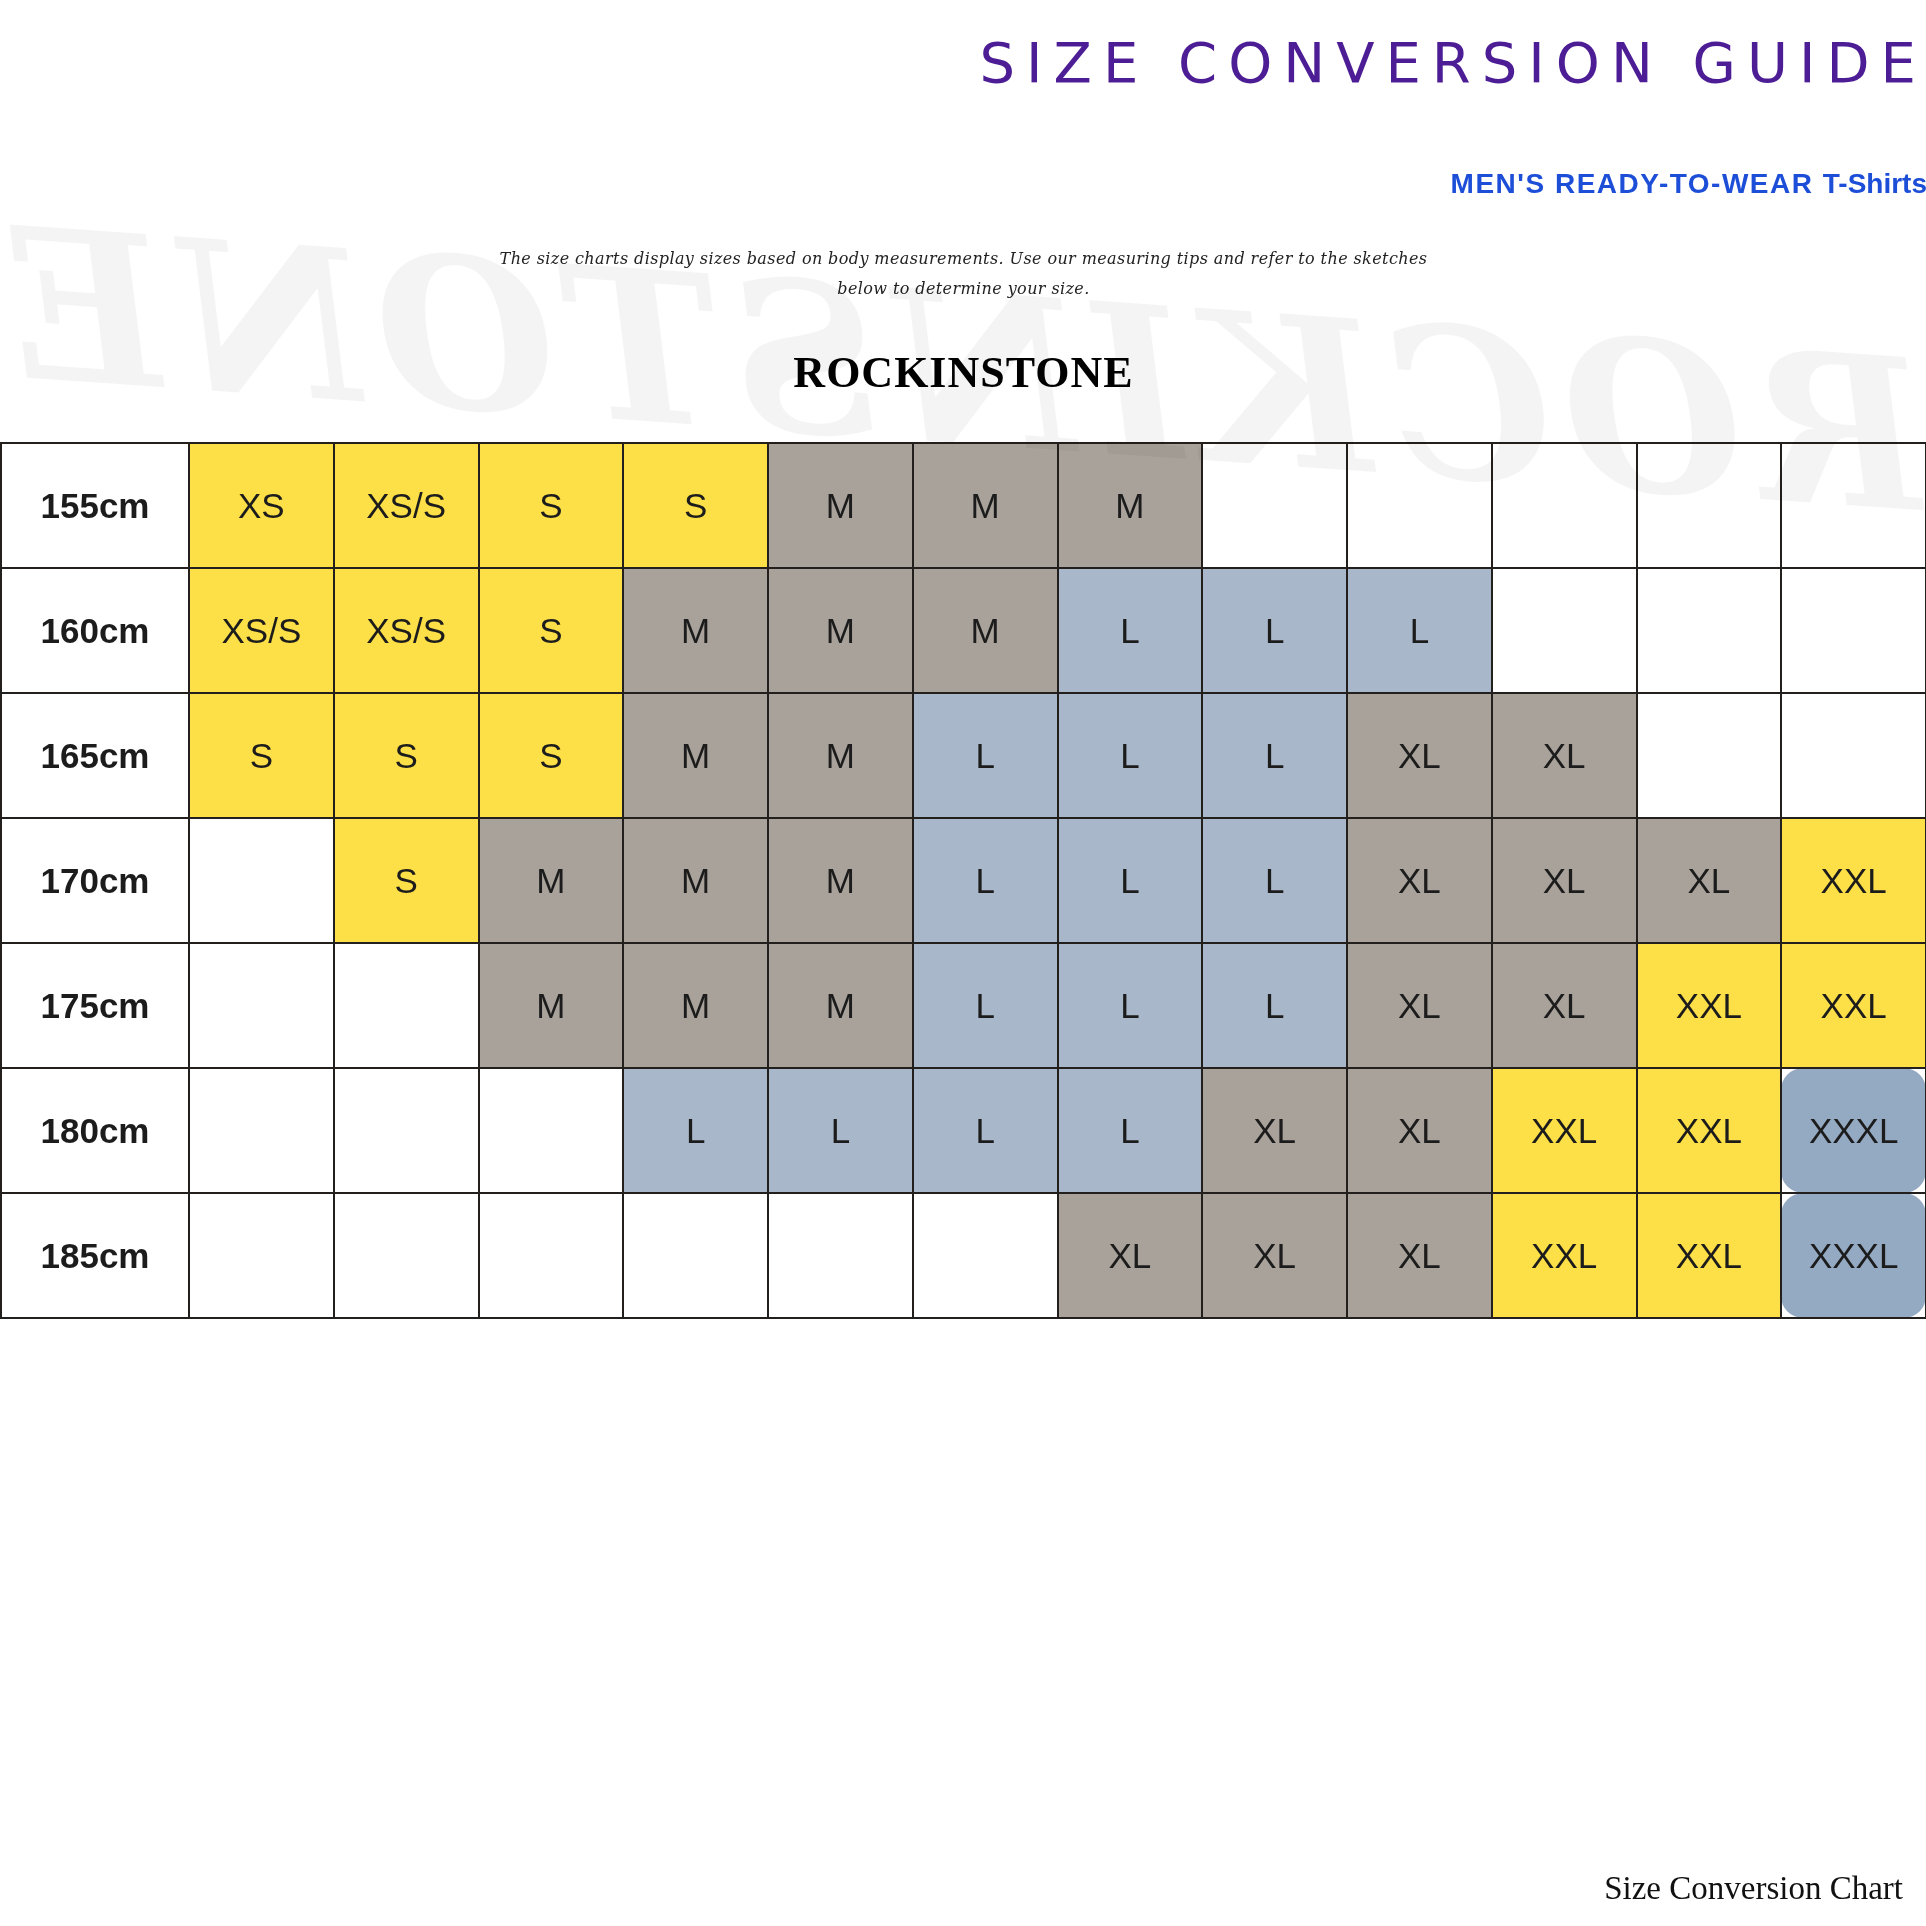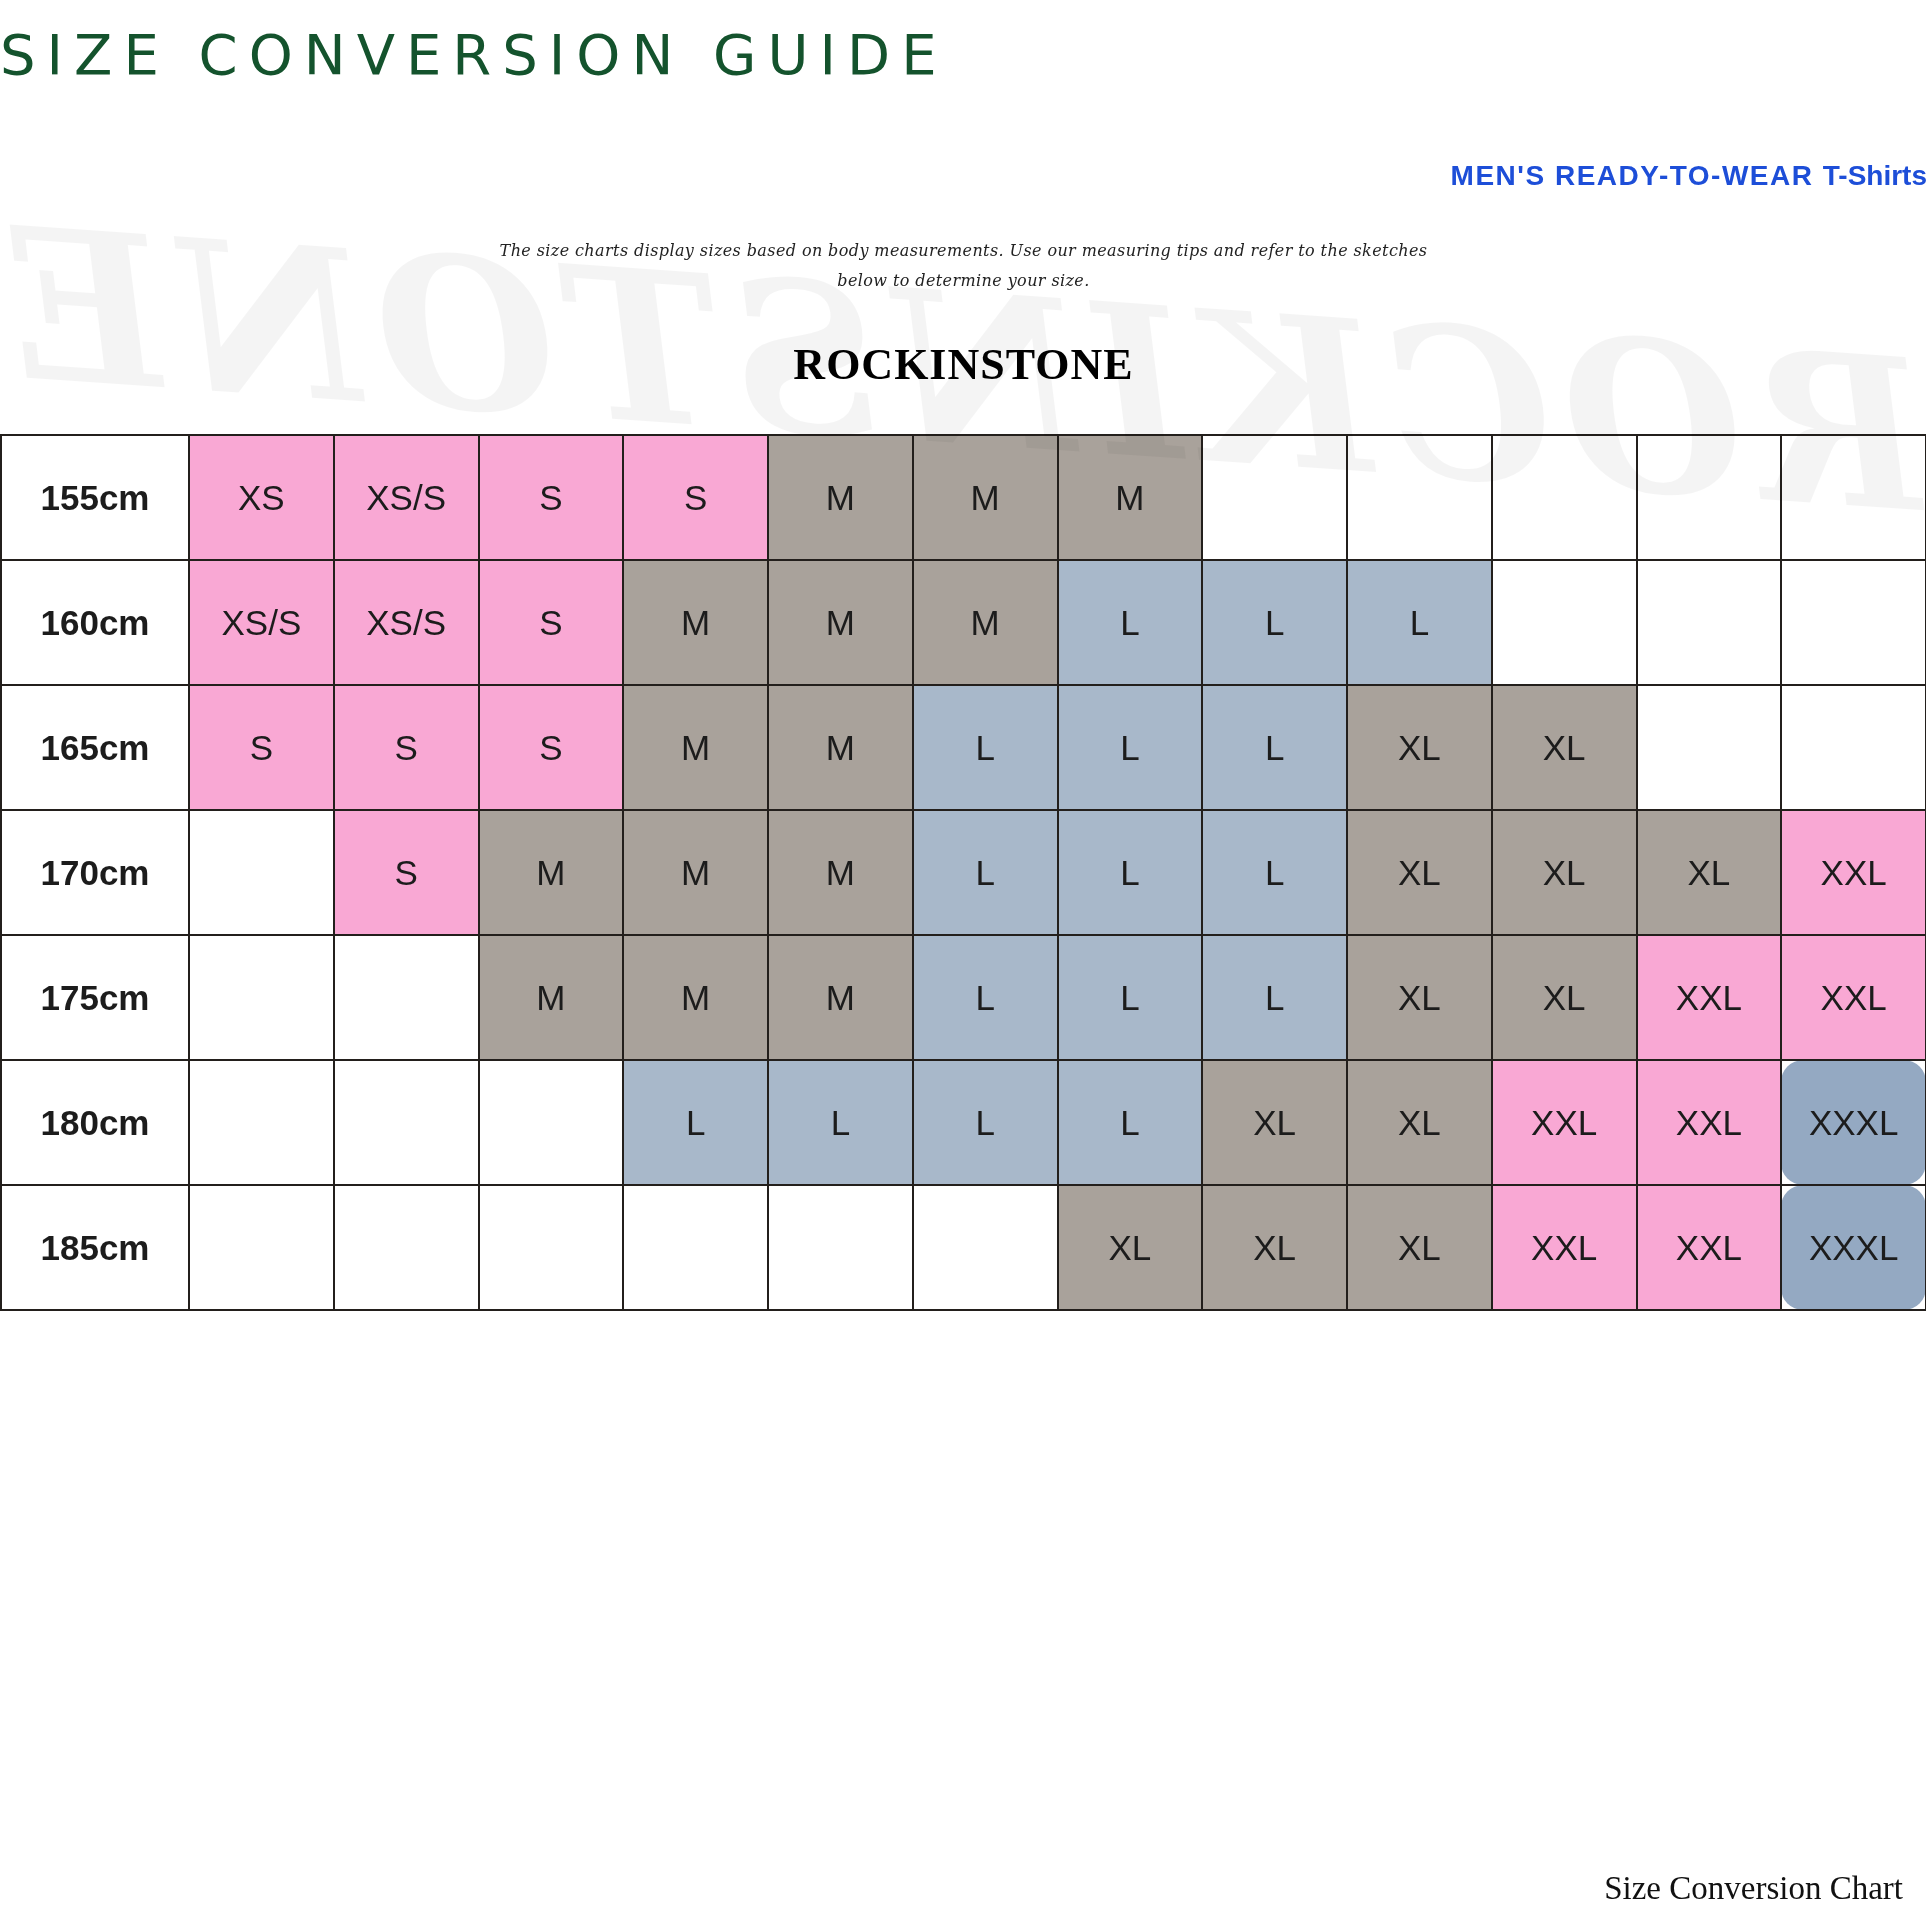--- a/index.html
+++ b/index.html
@@ -35,27 +35,27 @@
     letter-spacing: 10px;
     color: rgba(0,0,0,0.045);
     transform: scaleX(-1) rotate(-4deg);
     white-space: nowrap;
     pointer-events: none;
     user-select: none;
     font-weight: 700;
   }
 
   .title {
-    text-align: left;
+    text-align: right;
     font-family: "DejaVu Sans", sans-serif;
     font-size: 56px;
     letter-spacing: 11px;
     font-weight: 400;
-    padding-top: 22px;
-    color: #14532d;
+    padding-top: 30px;
+    color: #4c1d95;
   }
   .subtitle {
     text-align: right;
     font-family: "Liberation Sans", sans-serif;
     font-weight: bold;
     font-size: 28px;
     letter-spacing: 1.5px;
     margin-top: 73px;
     color: #1d4ed8;
   }
@@ -114,21 +114,21 @@
   td.colhead {
     height: 156px;
     font-size: 36px;
   }
   td.rowhead {
     width: 186px;
     font-size: 36px;
     font-weight: bold;
   }
   td.c-empty { background: #ffffff; }
-  td.c-light { background: #f9a8d4; }
+  td.c-light { background: #fde047; }
   td.c-gray  { background: #a9a29b; }
   td.c-blue  { background: #a8b8ca; }
   td.c-dblue { background: #94a9c2; border-radius: 22px; }
 
   .footer {
     position: absolute;
     right: 24px;
     bottom: 20px;
     font-family: "Liberation Serif", serif;
     font-size: 33px;

